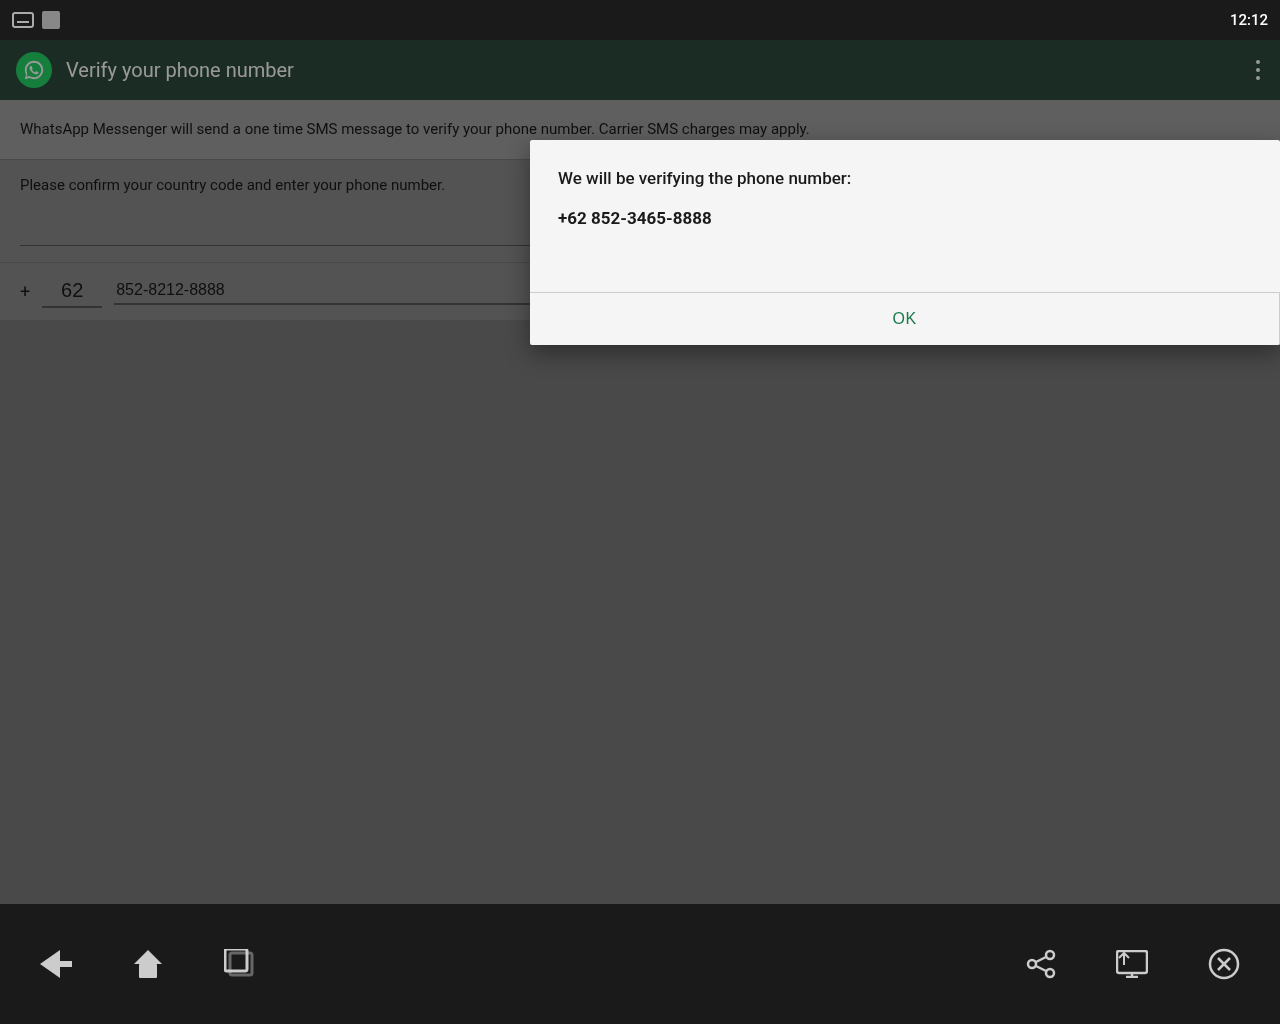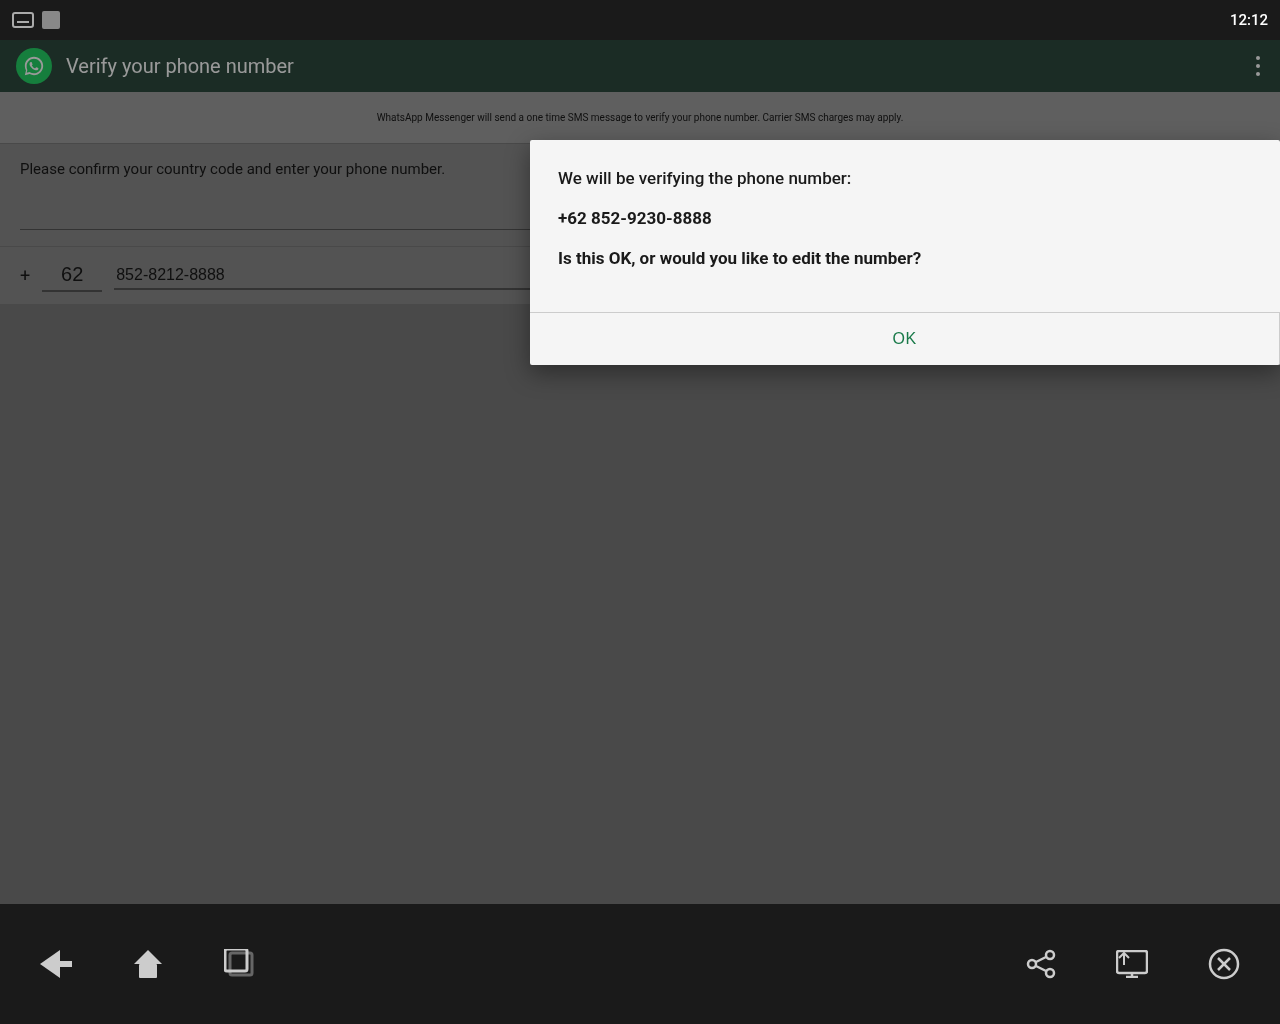--- a/index.html
+++ b/index.html
@@ -60,21 +60,21 @@
     .app-container {
       width: 1280px;
       height: 864px; 
       background: #7a7a7a;
       position: relative;
     }
 
     
     .app-header {
       width: 100%;
-      height: 52px;
+      height: 60px;
       background: #2d4a3e;
       display: flex;
       align-items: center;
       padding: 0 16px;
       gap: 14px;
     }
     .whatsapp-logo {
       width: 36px;
       height: 36px;
       background: #25d366;
@@ -113,23 +113,22 @@
     }
 
     
     .info-section {
       background: #9e9e9e;
       padding: 18px 20px;
       border-bottom: 1px solid #7a7a7a;
     }
     .info-text {
       color: #1a1a1a;
-      font-size: 10px;
+      font-size: 15px;
       line-height: 1.5;
-      text-align: center;
     }
 
     
     .country-section {
       background: #8a8a8a;
       padding: 16px 20px;
       border-bottom: 1px solid #7a7a7a;
     }
     .country-confirm-text {
       color: #1a1a1a;
@@ -342,22 +341,21 @@
     <span class="plus-sign">+</span>
     <input class="country-code-input" type="text" value="62" style="">
     <input class="phone-input" type="text" value="852-8212-8888" style="">
     <button class="ok-button">OK</button>
   </div>
 
   <div class="overlay">
     <div class="dialog">
       <div class="dialog-content">
         <p class="dialog-title">We will be verifying the phone number:</p>
-        <p class="dialog-phone">+62 852-9230-8888</p>
-        <p class="dialog-question">Is this OK, or would you like to edit the number?</p>
+        <p class="dialog-phone">+62 852-3465-8888</p>
       </div>
       <div class="dialog-divider"></div>
       <div class="dialog-actions">
         <button class="dialog-btn">OK</button>
       </div>
     </div>
   </div>
 
 </div>
 

